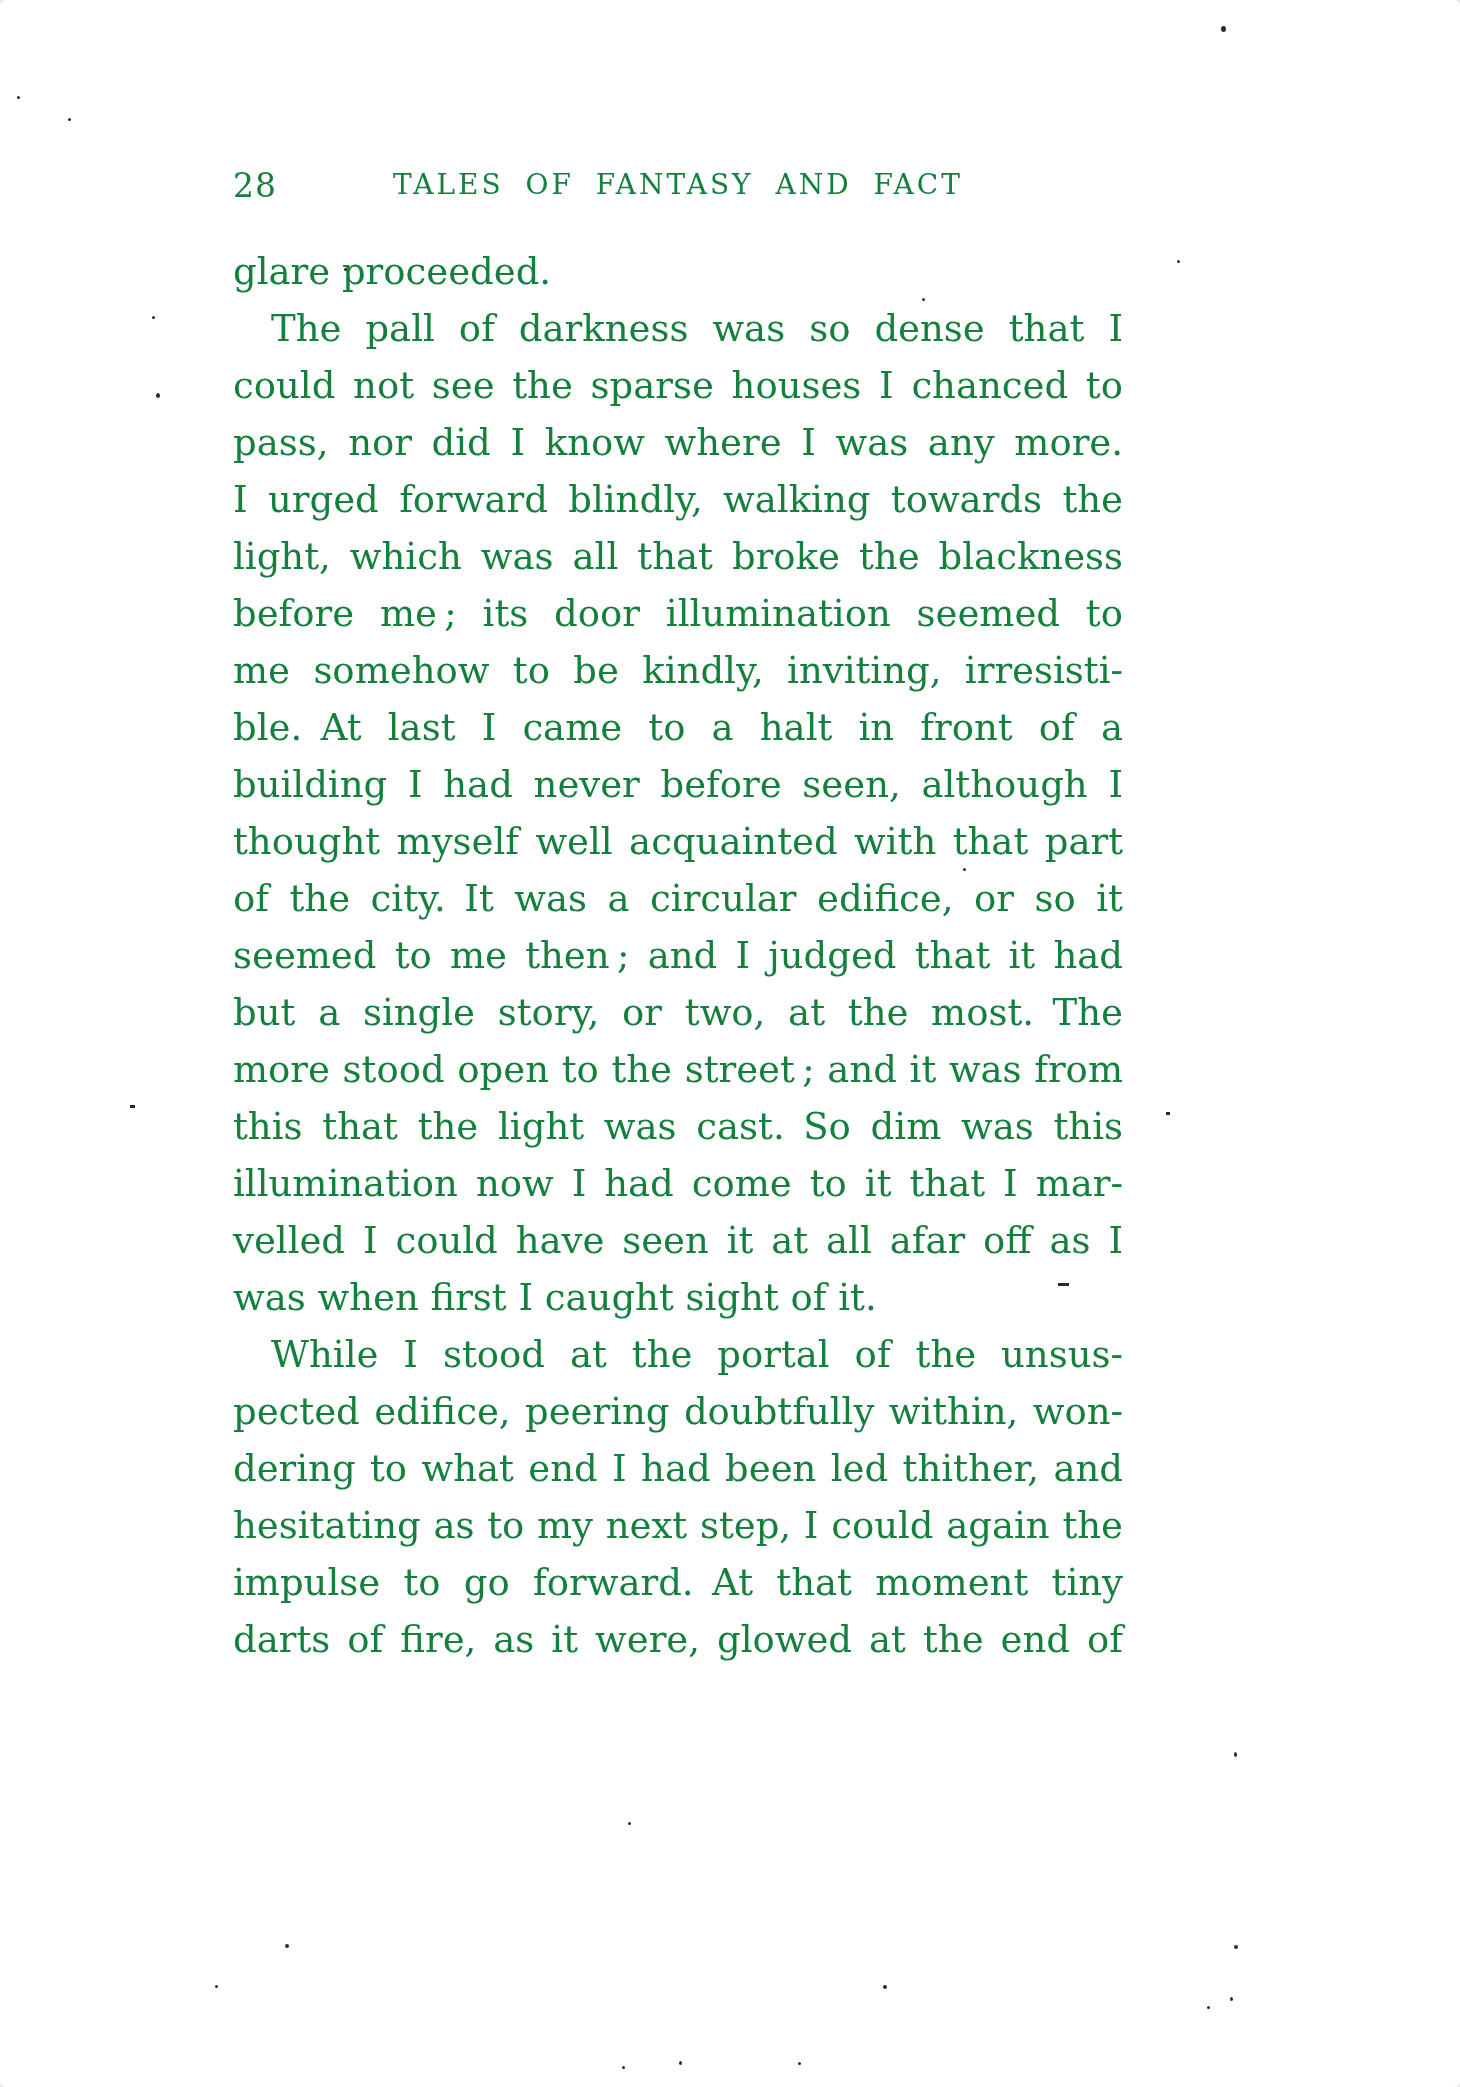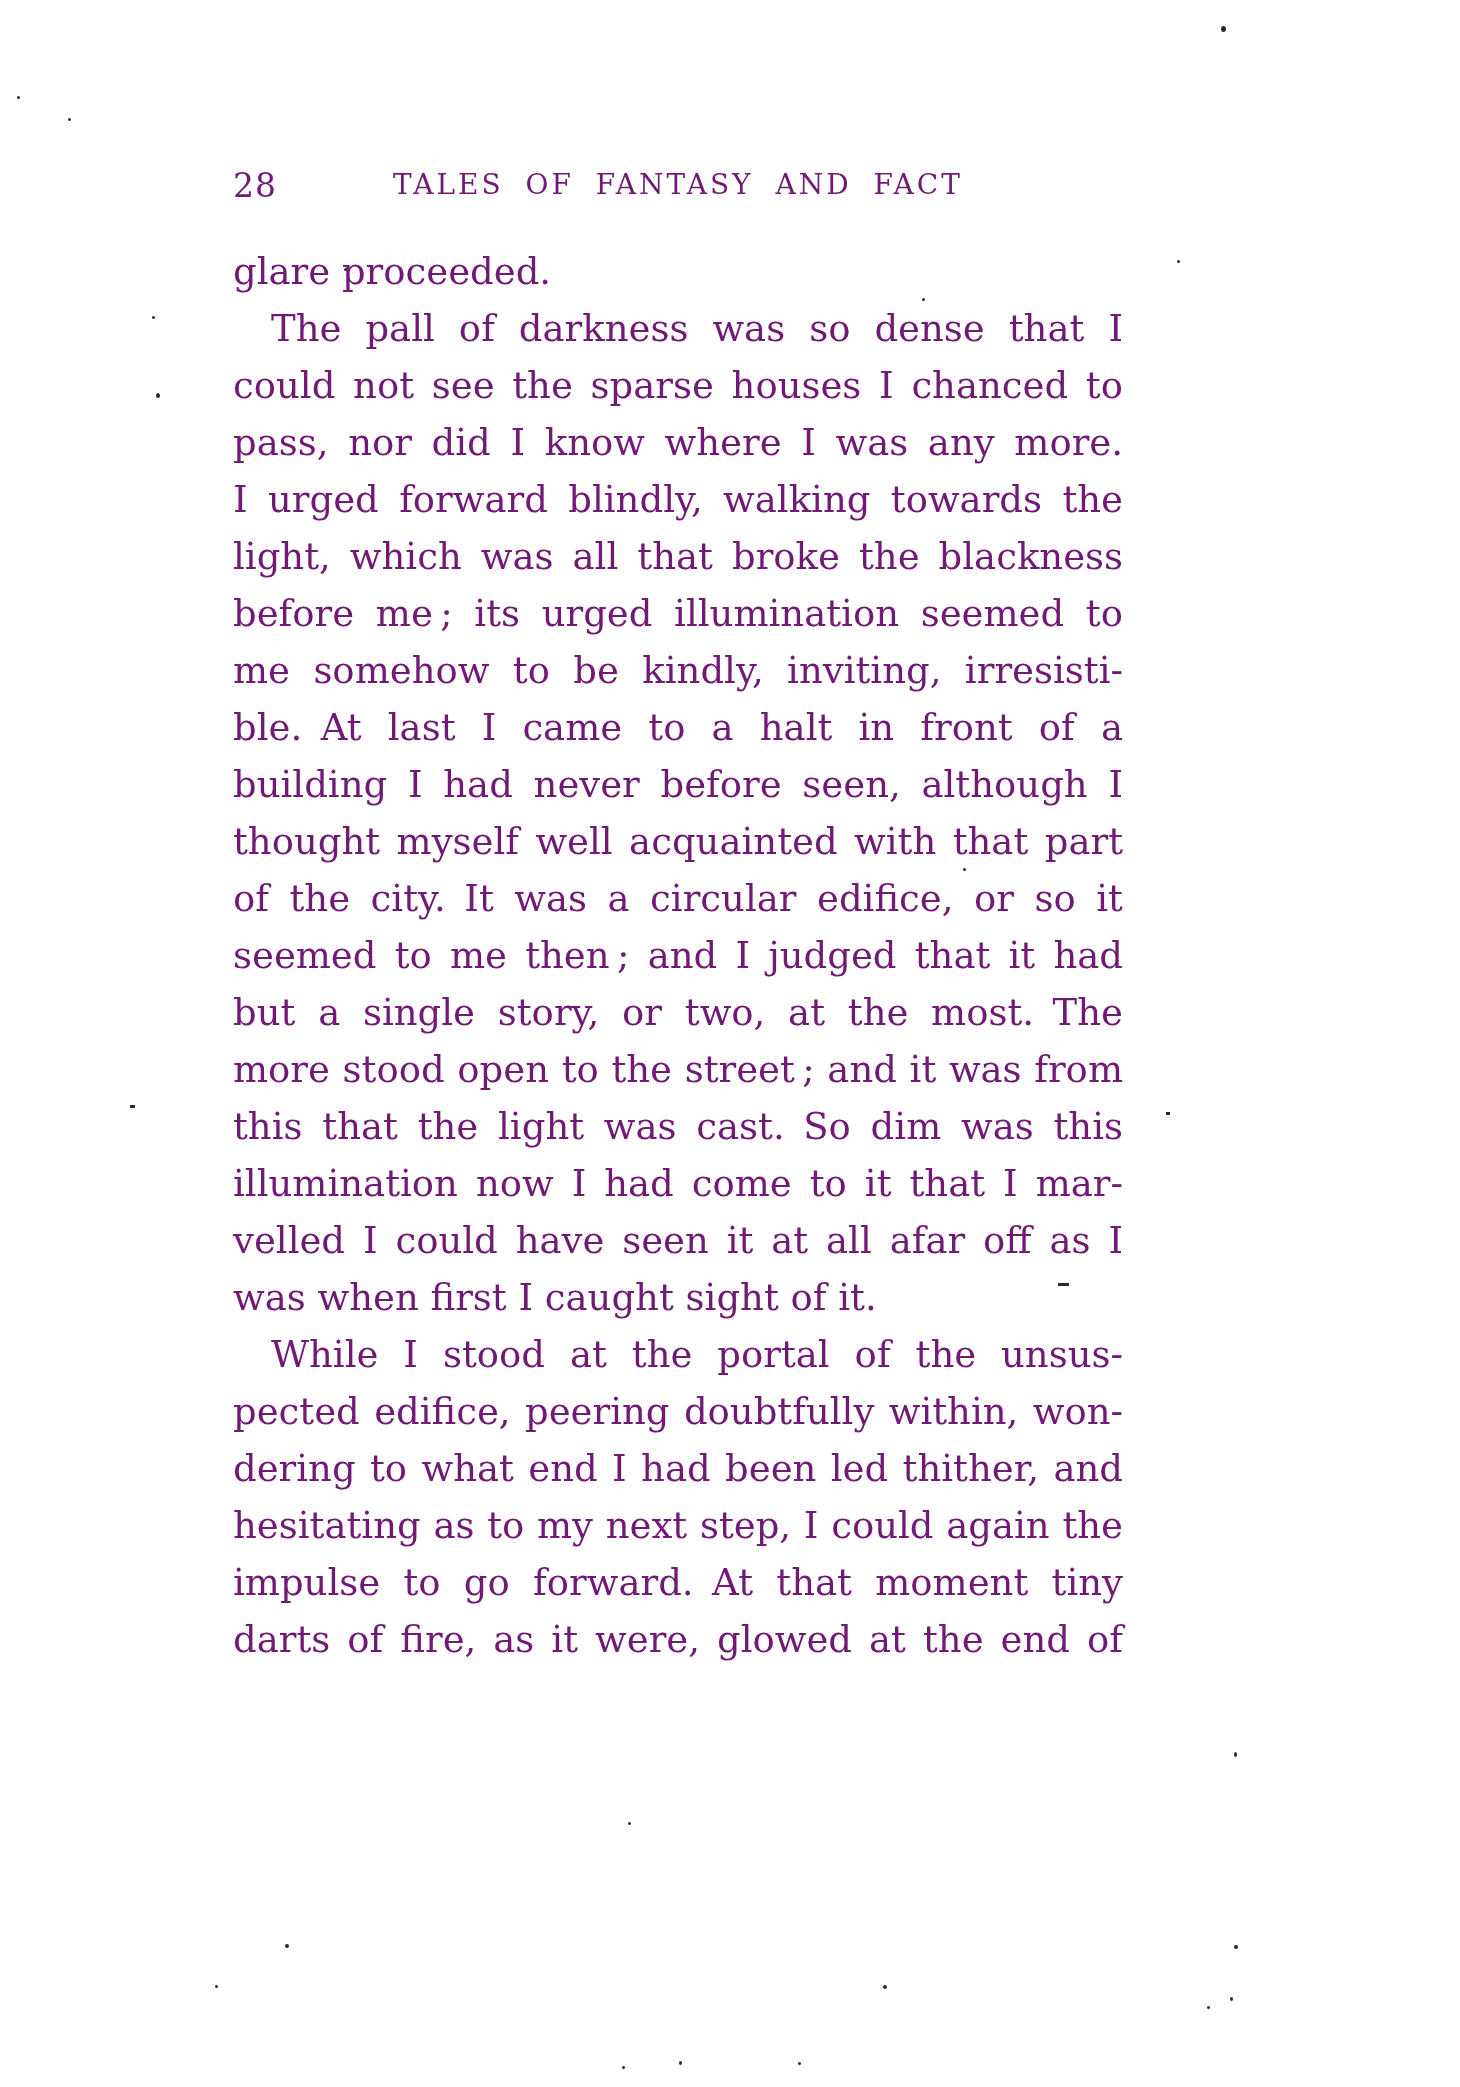--- a/index.html
+++ b/index.html
@@ -6,22 +6,23 @@
     margin: 0;
     padding: 0;
     background: #e8e8e8;
   }
   .page {
     position: relative;
     width: 1460px;
     height: 2087px;
     background: #ffffff;
     font-family: "DejaVu Serif", "Liberation Serif", serif;
-    color: #701a75;
+    color: #15803d;
     overflow: hidden;
+    border-radius: 6px;
   }
   
   .running-head {
     position: absolute;
     top: 163px;
     left: 233px;
     width: 890px;
     height: 40px;
   }
   .page-number {
@@ -82,21 +83,21 @@
     <span class="running-title">TALES OF FANTASY AND FACT</span>
   </div>
 
   <div class="body-text">
       <div class="line no-justify">glare proceeded.</div>
       <div class="line indent">The pall of darkness was so dense that I</div>
       <div class="line">could not see the sparse houses I chanced to</div>
       <div class="line">pass, nor did I know where I was any more.</div>
       <div class="line">I urged forward blindly, walking towards the</div>
       <div class="line">light, which was all that broke the blackness</div>
-      <div class="line">before me ; its urged illumination seemed to</div>
+      <div class="line">before me ; its door illumination seemed to</div>
       <div class="line">me somehow to be kindly, inviting, irresisti-</div>
       <div class="line">ble. At last I came to a halt in front of a</div>
       <div class="line">building I had never before seen, although I</div>
       <div class="line">thought myself well acquainted with that part</div>
       <div class="line">of the city. It was a circular edifice, or so it</div>
       <div class="line">seemed to me then ; and I judged that it had</div>
       <div class="line">but a single story, or two, at the most. The</div>
       <div class="line">more stood open to the street ; and it was from</div>
       <div class="line">this that the light was cast. So dim was this</div>
       <div class="line">illumination now I had come to it that I mar-</div>

